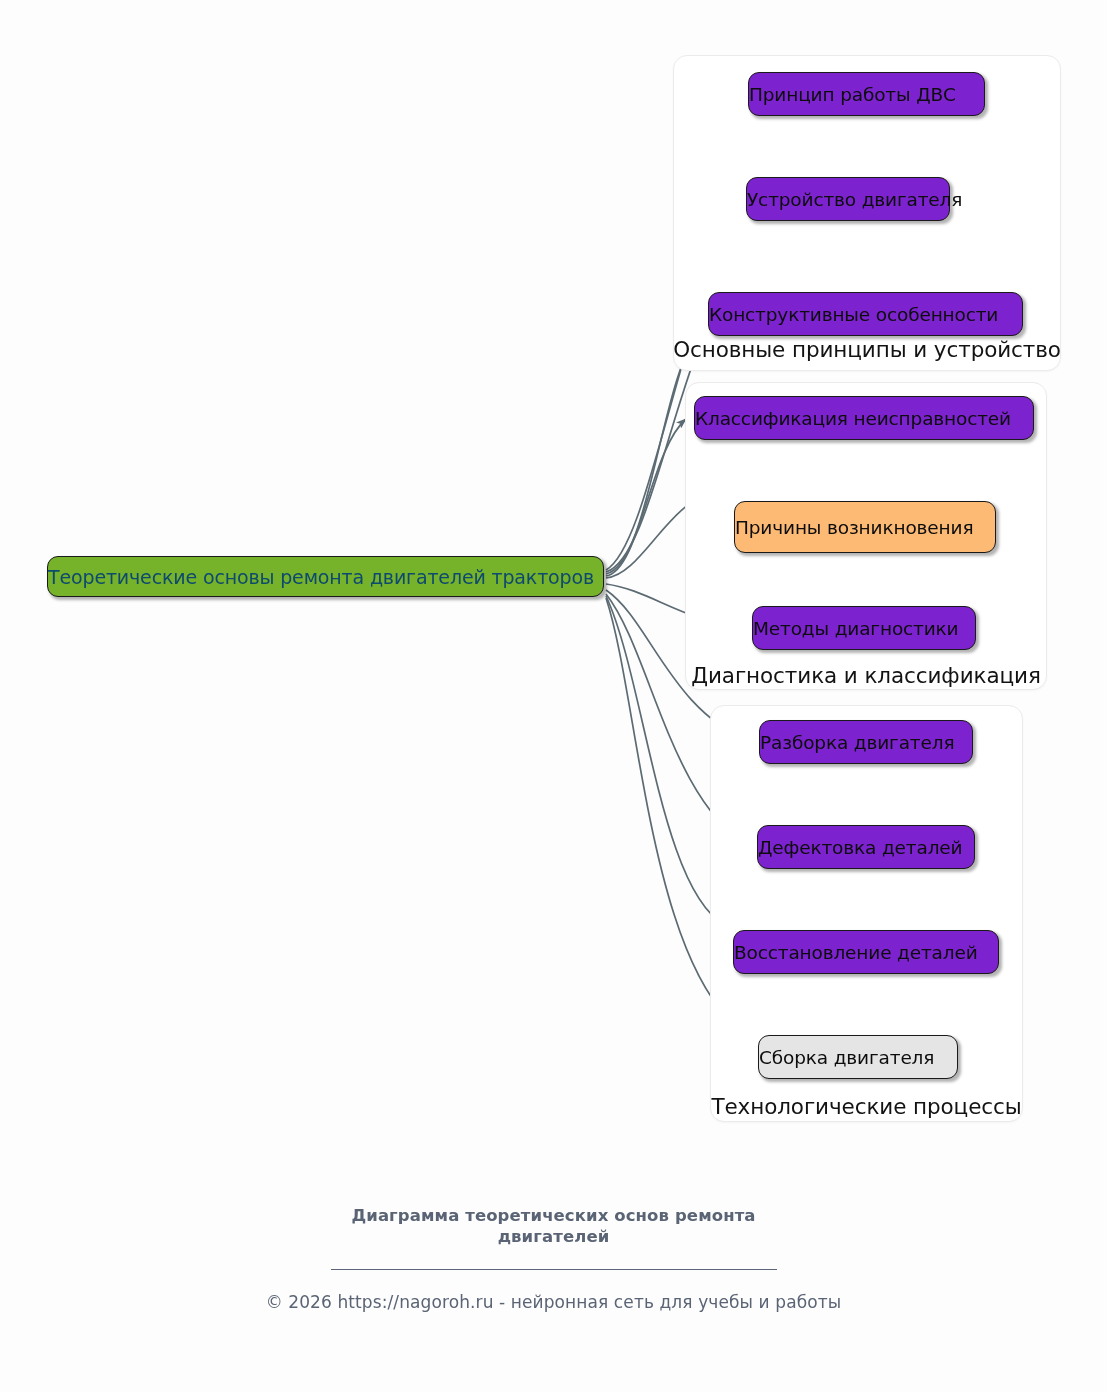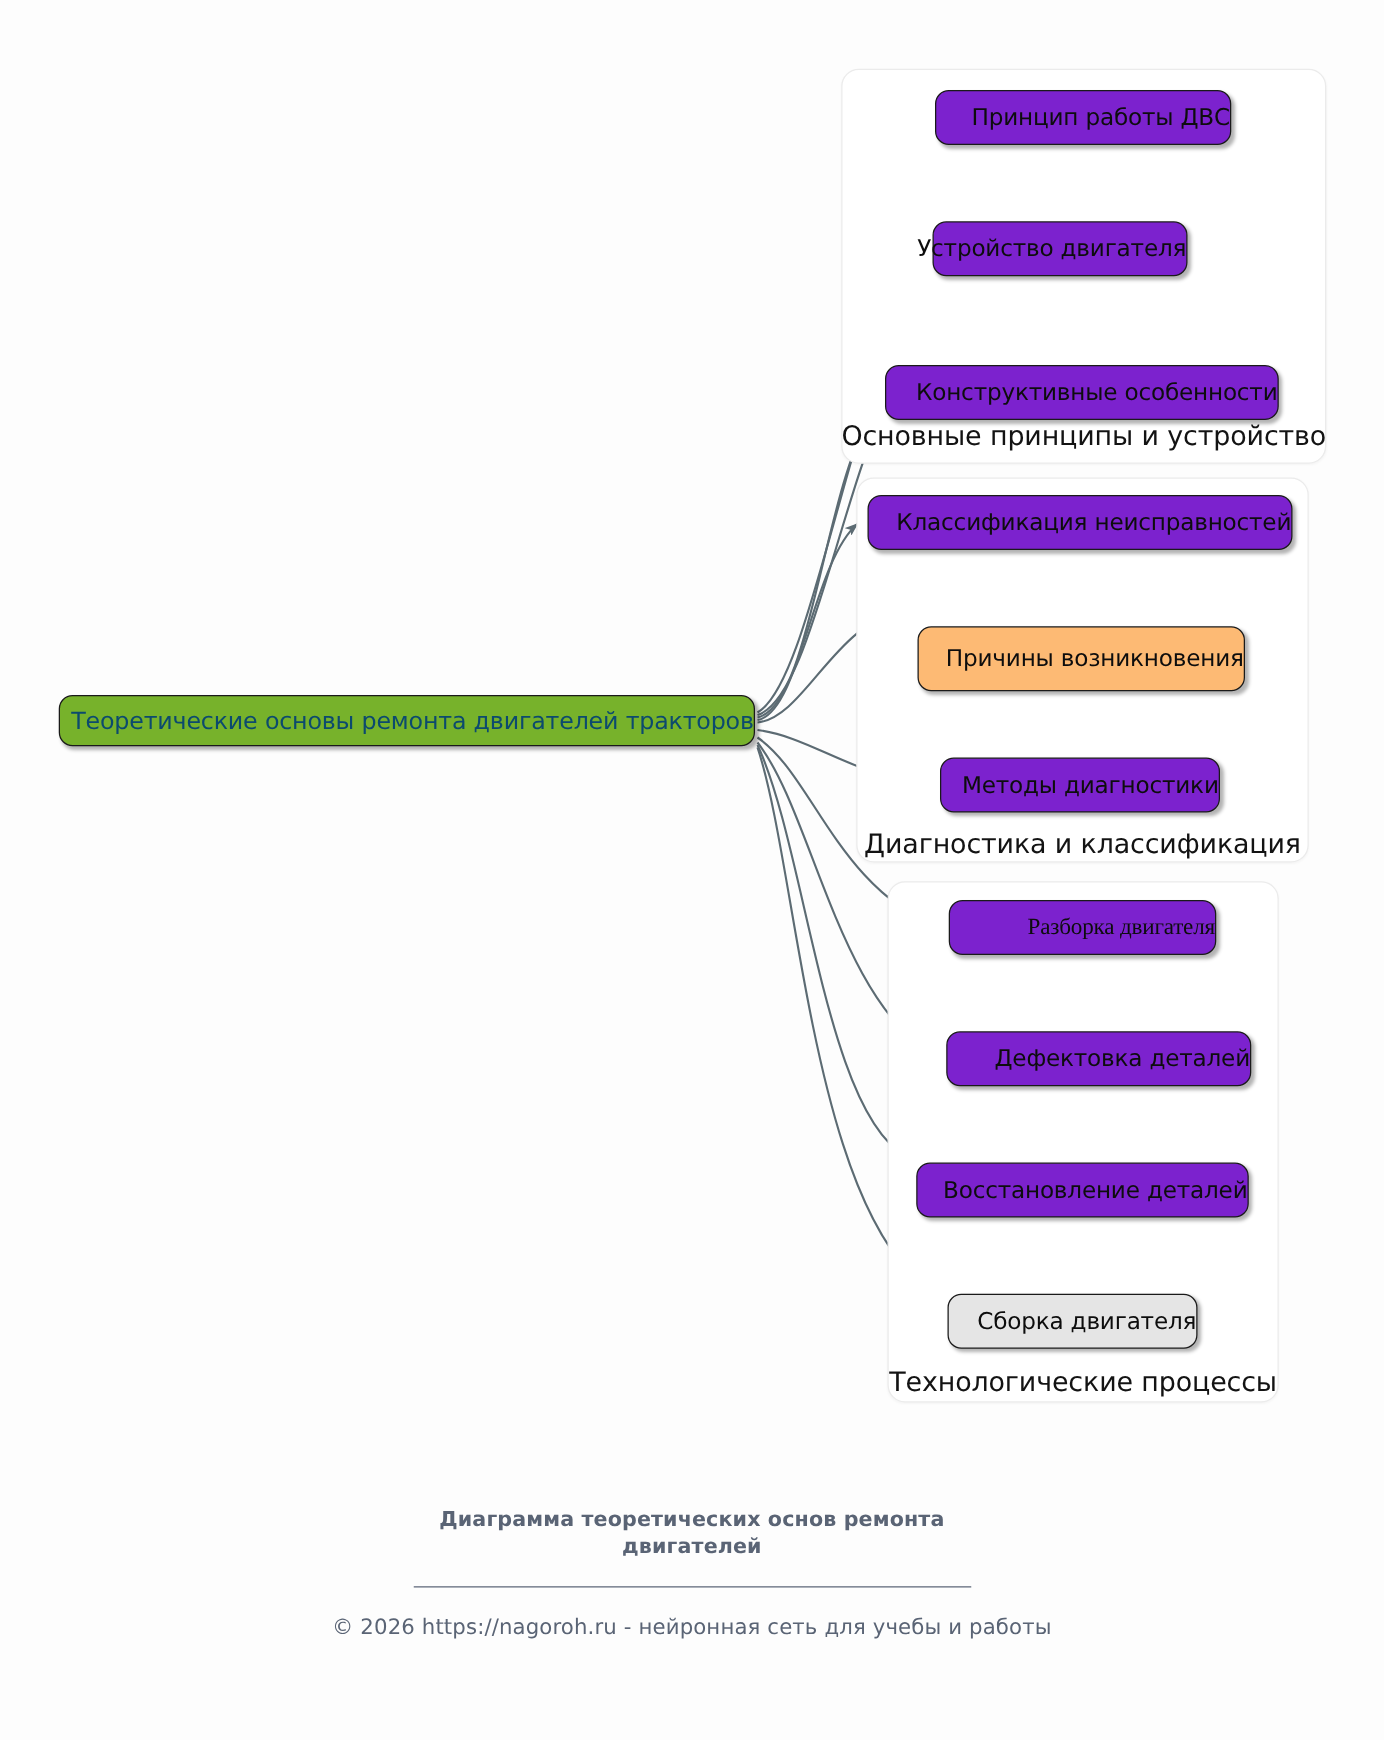--- a/index.html
+++ b/index.html
@@ -52,21 +52,21 @@
     font-family: "DejaVu Sans", "Liberation Sans", sans-serif;
     white-space: nowrap;
     letter-spacing: -0.1px;
   }
 
   .node {
     position: absolute;
     box-sizing: border-box;
     display: flex;
     align-items: center;
-    justify-content: flex-end;
+    justify-content: flex-start;
     border-radius: 11px;
     white-space: nowrap;
     font-size: 18.5px;
     letter-spacing: -0.15px;
     color: #0c0c0c;
     border: 1.6px solid #1a1a1a;
     box-shadow: 2.5px 2.5px 3px rgba(0,0,0,0.30);
   }
   .node.leaf {
     background: #7c22ce;
@@ -152,24 +152,24 @@
         <span>Классификация неисправностей</span>
       </div>
       <div class="node leaf" style="left: 734px; top: 501px; width: 262px; height: 52px; background: #fdba74; border-color: rgb(26, 26, 26);">
         <span>Причины возникновения</span>
       </div>
       <div class="node leaf" style="left: 752px; top: 606px; width: 224px; height: 44px; background: rgb(124, 34, 206); border-color: rgb(26, 26, 26);">
         <span>Методы диагностики</span>
       </div>
       <div class="cluster-box" style="left: 710px; top: 705px; width: 313px; height: 417px; border-color: rgb(235, 235, 235);"></div>
       <div class="cluster-label" style="top: 1094px; left: 710px; width: 313px; right: auto; color: rgb(19, 19, 19);">Технологические процессы</div>
-      <div class="node leaf" style="left: 759px; top: 720px; width: 214px; height: 44px; background: rgb(124, 34, 206); border-color: rgb(26, 26, 26); font-family: Liberation Serif, serif;">
+      <div class="node leaf" style="left: 759px; top: 720px; width: 214px; height: 44px; background: rgb(124, 34, 206); border-color: rgb(26, 26, 26);">
         <span>Разборка двигателя</span>
       </div>
-      <div class="node leaf" style="left: 757px; top: 825px; width: 244px; height: 44px; background: rgb(124, 34, 206); border-color: rgb(26, 26, 26);">
+      <div class="node leaf" style="left: 757px; top: 825px; width: 218px; height: 44px; background: rgb(124, 34, 206); border-color: rgb(26, 26, 26);">
         <span>Дефектовка деталей</span>
       </div>
       <div class="node leaf" style="left: 733px; top: 930px; width: 266px; height: 44px; background: rgb(124, 34, 206); border-color: rgb(26, 26, 26);">
         <span>Восстановление деталей</span>
       </div>
       <div class="node leaf" style="left: 758px; top: 1035px; width: 200px; height: 44px; background: #e5e5e5; border-color: rgb(26, 26, 26);">
         <span>Сборка двигателя</span>
       </div>
     </div>
 

